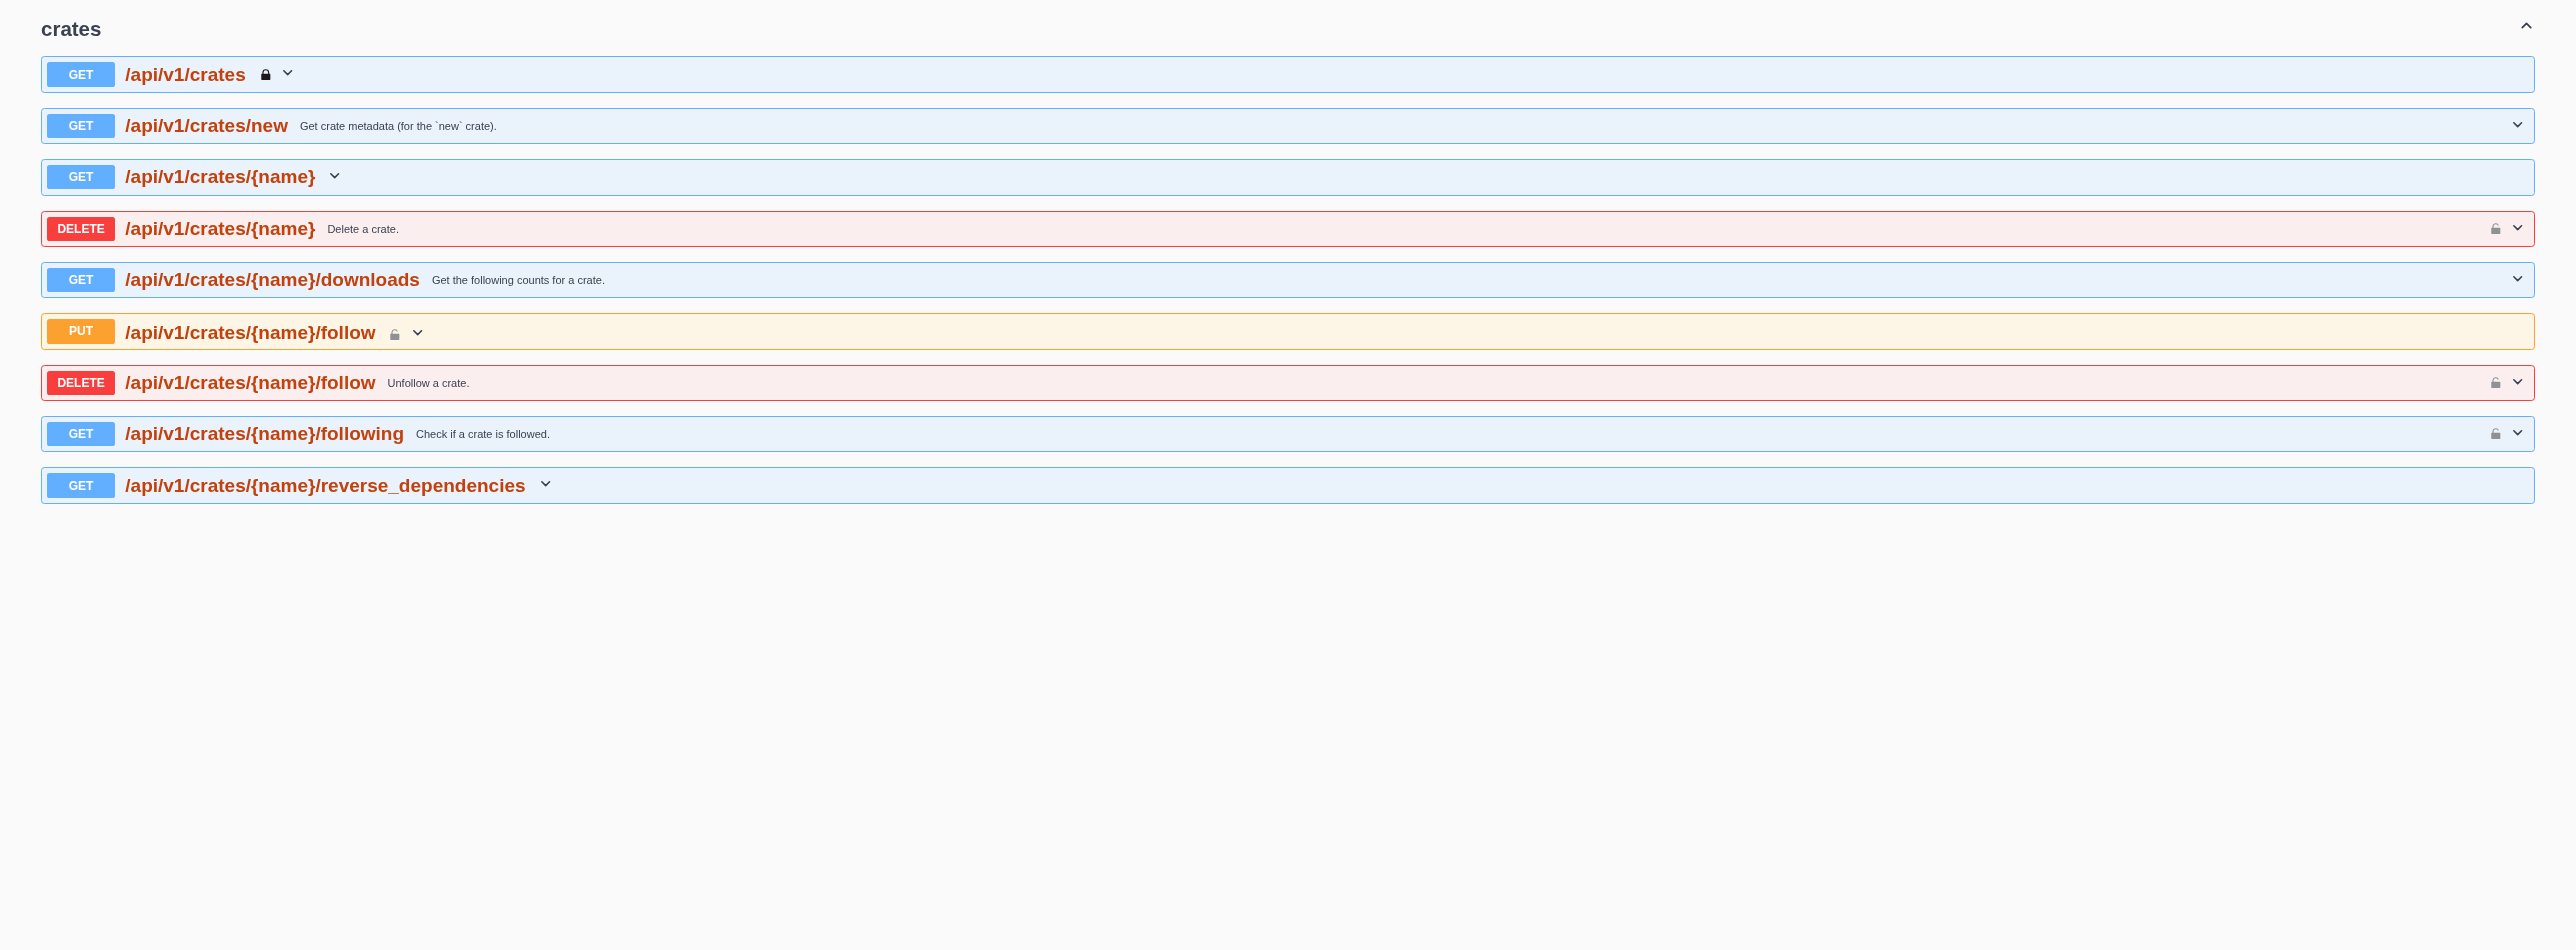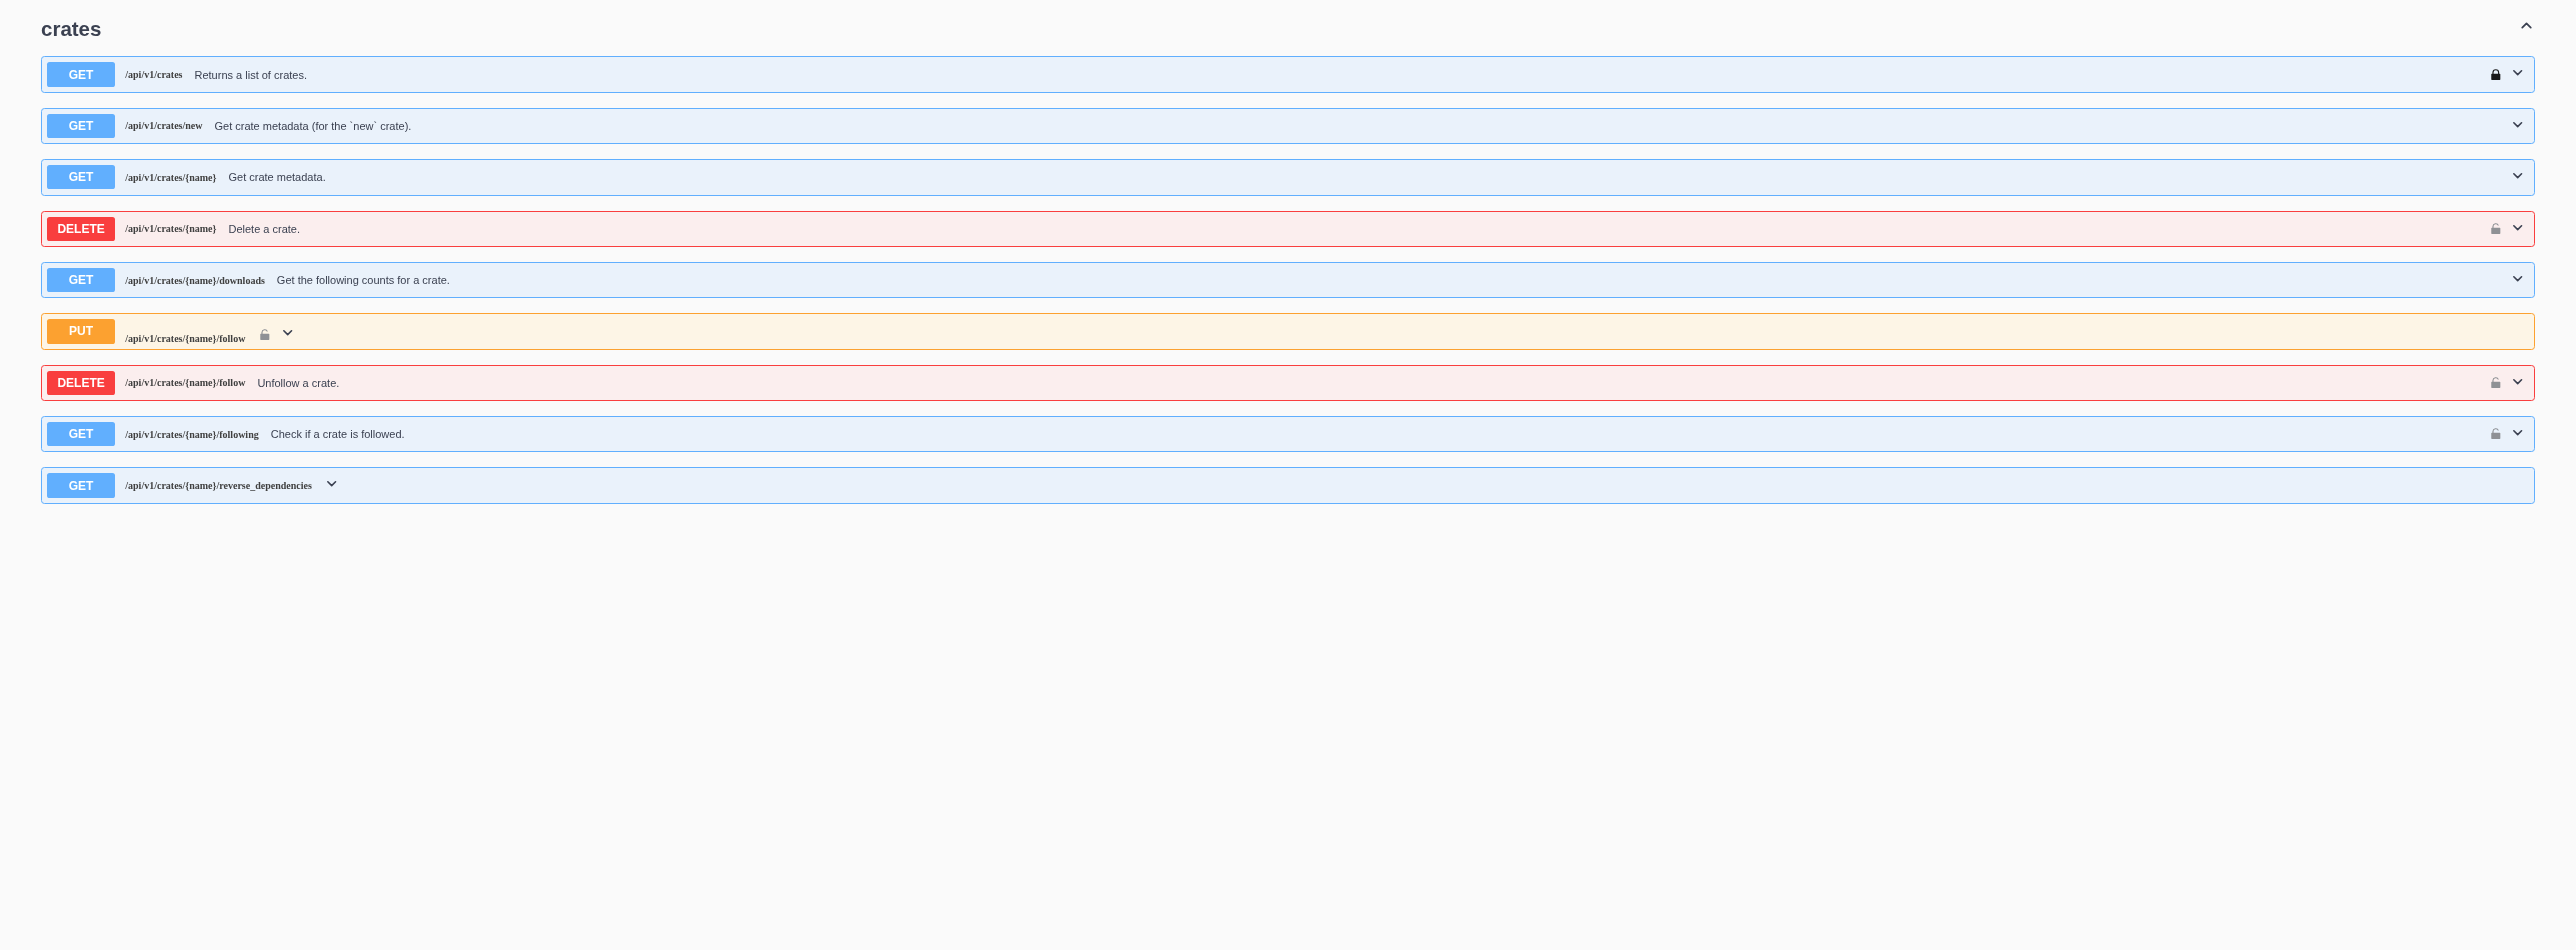--- a/index.html
+++ b/index.html
@@ -40,24 +40,24 @@
     color: #fff;
     border-radius: 2.6px;
     padding: 5.1px 0;
     margin-right: 10.2px;
     font-family: -apple-system, sans-serif;
   }
   .method.get    { background: #61affe; }
   .method.put    { background: #fca130; }
   .method.delete { background: #f93e3e; }
   .path {
-    font-family: Liberation Serif, serif;
-    font-size: 10px;
+    font-family: Liberation Sans, sans-serif;
+    font-size: 19px;
     font-weight: 600;
-    color: #404040;
+    color: #c2410c;
     margin-right: 12px;
     white-space: nowrap;
   }
   .summary {
     font-size: 11px;
     color: #3b4151;
     flex: 1;
   }
   .right { display: flex; align-items: center; gap: 6.8px; }
   .lock-icon { width: 15.4px; height: 15.4px; display: inline-flex; align-items: center; justify-content: center; }
@@ -73,21 +73,20 @@
     <svg viewBox="0 0 24 24" fill="none" stroke-width="2.5" stroke-linecap="round" stroke-linejoin="round">
         <polyline points="6 15 12 9 18 15"></polyline>
       </svg>
   </span>
 </div>
 
 <div class="op-list" id="op-list">
     <div class="op get">
       <span class="method get">GET</span>
       <span class="path">/api/v1/crates</span>
-      <span class="summary">Returns a list of crates.</span>
       <span class="right">
         <span class="lock-icon">
           <svg viewBox="0 0 24 24">
             <path fill="#1a1a1a" d="M6 10V8a6 6 0 0 1 12 0v2h1a1 1 0 0 1 1 1v9a1 1 0 0 1-1 1H5a1 1 0 0 1-1-1v-9a1 1 0 0 1 1-1h1zm2 0h8V8a4 4 0 0 0-8 0v2z"></path>
           </svg>
         </span>
         <span class="row-caret"><svg viewBox="0 0 24 24" fill="none" stroke-width="2.5" stroke-linecap="round" stroke-linejoin="round">
             <polyline points="6 9 12 15 18 9"></polyline>
           </svg></span>
       </span>
@@ -98,21 +97,20 @@
       <span class="summary">Get crate metadata (for the `new` crate).</span>
       <span class="right">
         <span class="row-caret"><svg viewBox="0 0 24 24" fill="none" stroke-width="2.5" stroke-linecap="round" stroke-linejoin="round">
             <polyline points="6 9 12 15 18 9"></polyline>
           </svg></span>
       </span>
     </div>
     <div class="op get">
       <span class="method get">GET</span>
       <span class="path">/api/v1/crates/{name}</span>
-      <span class="summary">Get crate metadata.</span>
       <span class="right">
         <span class="row-caret"><svg viewBox="0 0 24 24" fill="none" stroke-width="2.5" stroke-linecap="round" stroke-linejoin="round">
             <polyline points="6 9 12 15 18 9"></polyline>
           </svg></span>
       </span>
     </div>
     <div class="op delete">
       <span class="method delete">DELETE</span>
       <span class="path">/api/v1/crates/{name}</span>
       <span class="summary">Delete a crate.</span>

